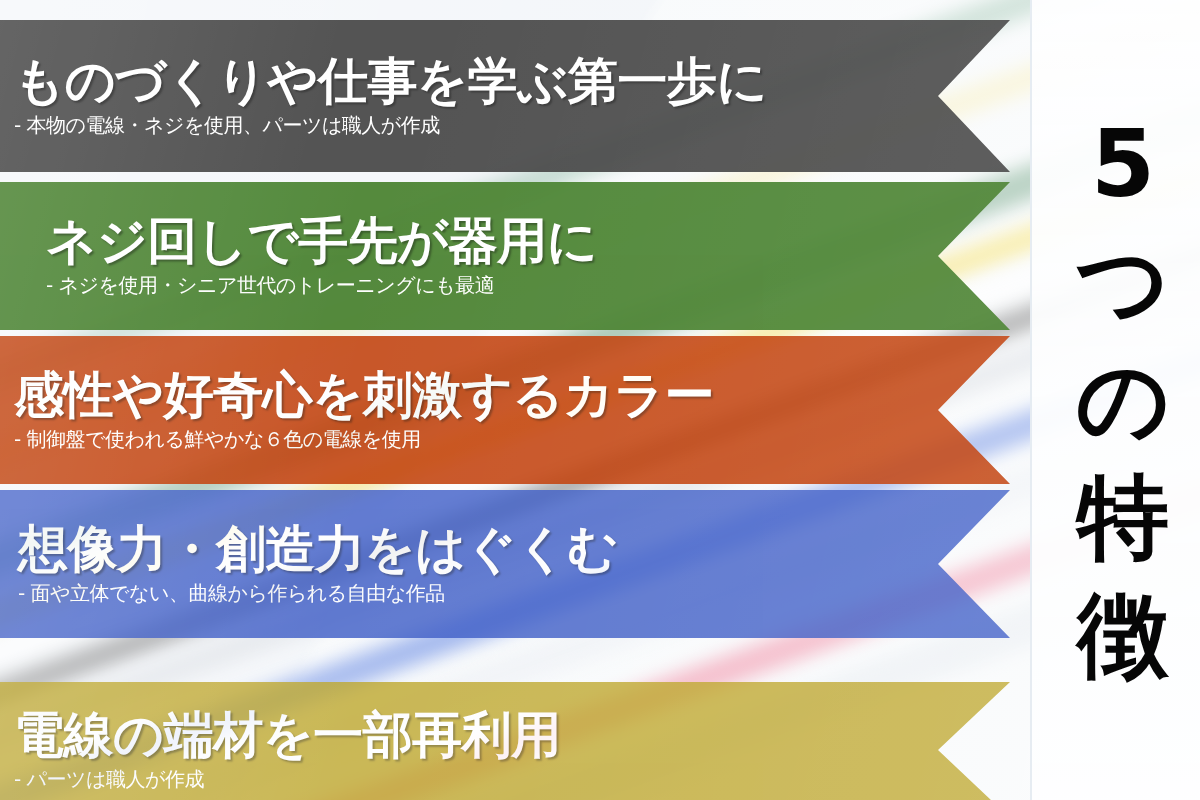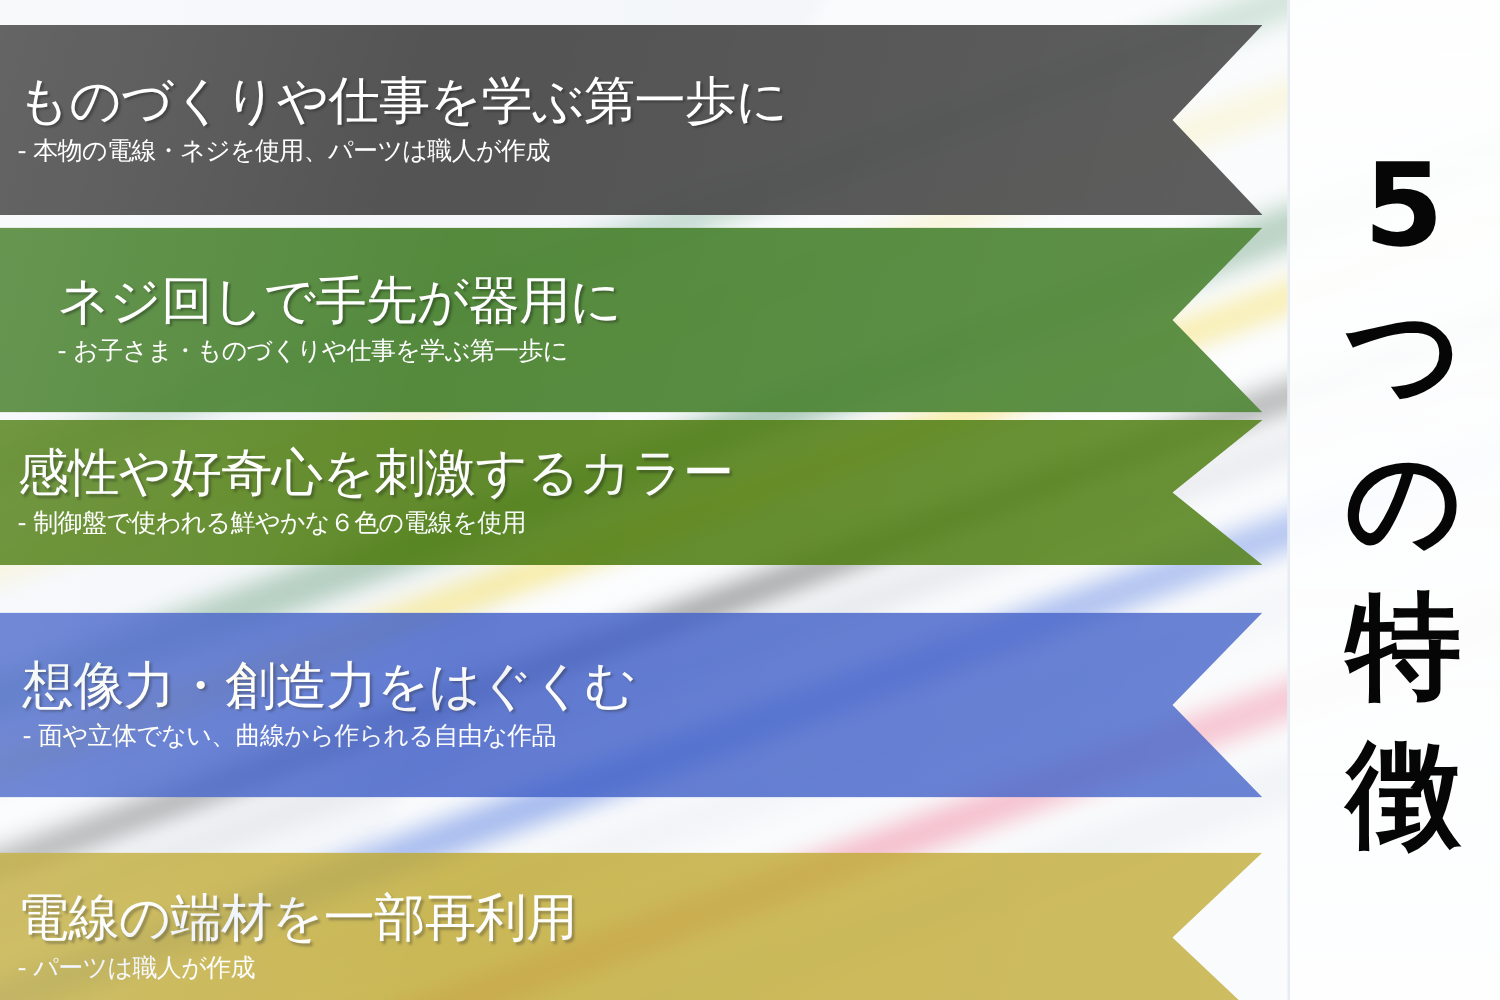--- a/index.html
+++ b/index.html
@@ -110,22 +110,22 @@
   .ribbon-shape {
     clip-path: polygon(
       0% 0%,
       100% 0%,
       calc(100% - 72px) 50%,
       100% 100%,
       0% 100%
     );
   }
   .ribbon .headline {
-    font-size: 41px;
-    font-weight: 400;
+    font-size: 50px;
+    font-weight: 700;
     color: #ffffff;
     line-height: 1.12;
     letter-spacing: -0.5px;
     text-shadow: 2px 2px 2px rgba(0,0,0,.35);
     white-space: nowrap;
   }
   .ribbon .subline {
     font-size: 20px;
     font-weight: 400;
     color: #ffffff;
@@ -174,24 +174,24 @@
         <div class="sheen"></div>
         <div class="text-wrap">
           <div class="headline">ものづくりや仕事を学ぶ第一歩に</div>
           <div class="subline">- 本物の電線・ネジを使用、パーツは職人が作成</div>
         </div>
       </div>
       <div class="ribbon ribbon-shape" style="top: 182px; height: 148px; width: 1010px; background-color: rgb(76, 132, 51); opacity: 0.95; padding-left: 46px;">
         <div class="sheen"></div>
         <div class="text-wrap">
           <div class="headline">ネジ回しで手先が器用に</div>
-          <div class="subline">- お子さま・ものづくりや仕事を学ぶ第一歩に</div>
-        </div>
-      </div>
-      <div class="ribbon ribbon-shape" style="top: 336px; height: 116px; width: 1010px; background-color: #4d7c0f; opacity: 0.88;">
+          <div class="subline">- ネジを使用・シニア世代のトレーニングにも最適</div>
+        </div>
+      </div>
+      <div class="ribbon ribbon-shape" style="top: 336px; height: 148px; width: 1010px; background-color: #c2410c; opacity: 0.88;">
         <div class="sheen"></div>
         <div class="text-wrap">
           <div class="headline">感性や好奇心を刺激するカラー</div>
           <div class="subline">- 制御盤で使われる鮮やかな６色の電線を使用</div>
         </div>
       </div>
       <div class="ribbon ribbon-shape" style="top: 490px; height: 148px; width: 1010px; background-color: rgb(65, 96, 200); opacity: 0.82; padding-left: 18px;">
         <div class="sheen"></div>
         <div class="text-wrap">
           <div class="headline">想像力・創造力をはぐくむ</div>

